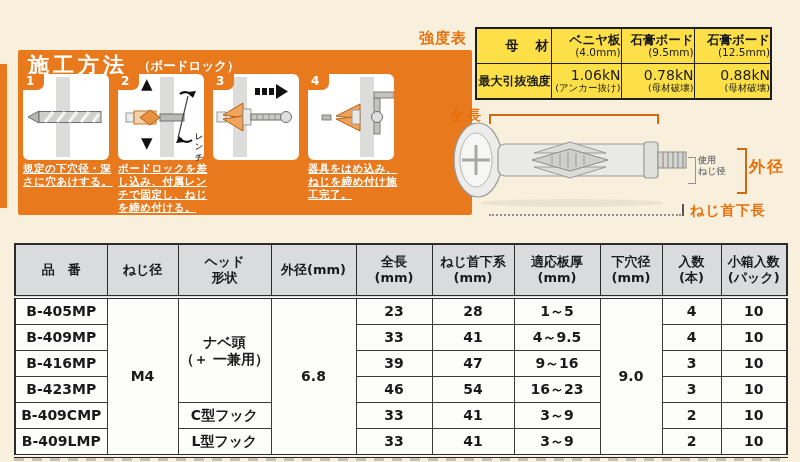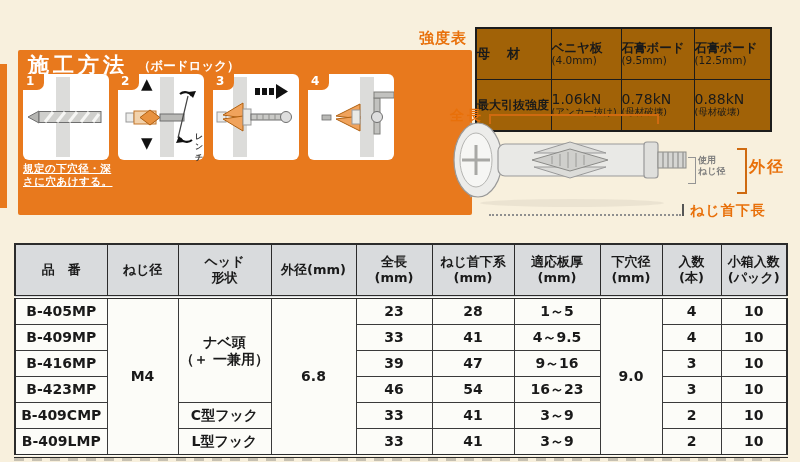--- a/index.html
+++ b/index.html
@@ -22,22 +22,22 @@
            border-bottom-right-radius:7px;}
   .step-caption{top:112px;width:92px;color:#fff;font-weight:bold;font-size:10.5px;
                 line-height:13px;letter-spacing:0.5px;text-decoration:underline;}
   .glyph-arrow{font-size:15px;color:#111;line-height:1;}
   .wrench-label{right:1px;bottom:2px;writing-mode:vertical-rl;font-size:8px;
                 font-weight:bold;color:#333;letter-spacing:1px;}
 
   
   .strength-label{left:419px;top:29px;color:#e8700a;font-weight:bold;font-size:15px;letter-spacing:1px;}
   .strength{left:475px;top:27px;width:295px;border-collapse:collapse;table-layout:fixed;}
-  .strength td{border:1px solid #1c1c1c;background:#a16207;text-align:left;
-               vertical-align:middle;padding:12px 0;}
+  .strength td{border:1px solid #1c1c1c;background:#fde047;text-align:right;
+               vertical-align:middle;padding:4px 0;}
   .strength{border:2px solid #1c1c1c;}
   .s-corner{font-weight:bold;font-size:13px;letter-spacing:2px;}
   .s-name{font-weight:bold;font-size:12.5px;line-height:1.15;}
   .s-size{font-size:10.5px;line-height:1.1;}
   .s-rowlabel{font-weight:bold;font-size:12px;}
   .s-val{font-size:14px;line-height:1.1;}
   .s-mode{font-size:9.5px;line-height:1.15;}
 
   
   .lbl-orange{color:#e8700a;font-weight:bold;}
@@ -141,20 +141,22 @@
       <polygon points="52,57 28,45 52,42" fill="#f0a35c" stroke="#b06010" stroke-width="1"></polygon>
       <rect x="44" y="36" width="8" height="14" fill="#e9e9e6" stroke="#999" stroke-width="1"></rect>
       <rect x="66" y="24" width="6" height="36" fill="#c2c2bf" stroke="#7e7e7b" stroke-width="1"></rect>
       <rect x="66" y="18" width="20" height="6" fill="#c2c2bf" stroke="#7e7e7b" stroke-width="1"></rect>
       <circle cx="69" cy="43" r="5.5" fill="#dedede" stroke="#6e6e6e" stroke-width="1"></circle>
     </svg>
     <div class="abs num-tab">4</div>
   </div>
 
   <div class="abs step-caption" style="left:5px;">規定の下穴径・深さに穴あけする。</div>
+  <div class="abs step-caption" style="left:100px;">ボードロックを差し込み、付属レンチで固定し、ねじを締め付ける。</div>
+  <div class="abs step-caption" style="left:290px;">器具をはめ込み、ねじを締め付け施工完了。</div>
 </div>
 
 <div class="abs strength-label">強度表</div>
 <table class="abs strength">
   <colgroup>
       <col style="width:75px">
       <col style="width:70px">
       <col style="width:73px">
       <col style="width:77px">
     </colgroup>

